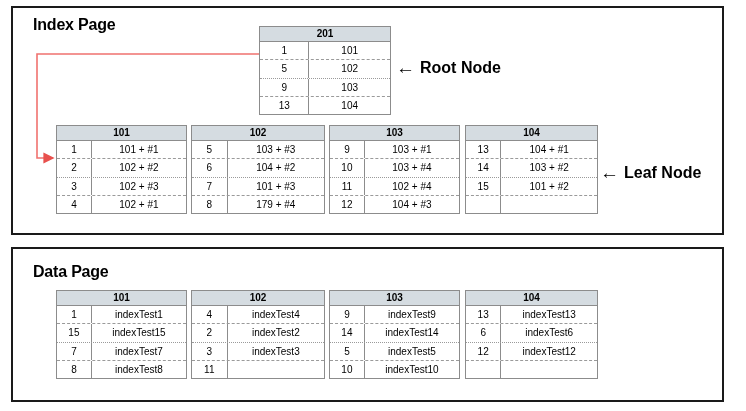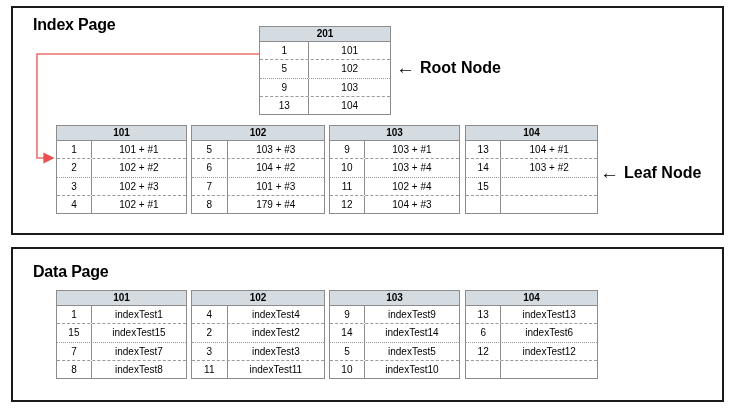--- a/index.html
+++ b/index.html
@@ -226,20 +226,21 @@
     <div class="node-row">
       <div class="cell-key">13</div>
       <div class="cell-val">104 + #1</div>
     </div>
     <div class="node-row">
       <div class="cell-key">14</div>
       <div class="cell-val">103 + #2</div>
     </div>
     <div class="node-row">
       <div class="cell-key">15</div>
+      <div class="cell-val">101 + #2</div>
     </div>
     <div class="node-row">
       <div class="cell-key"></div>
       <div class="cell-val"></div>
     </div>
   </div>
 </div>
 
 <div class="callout" id="root-callout">
   <span class="arrow-glyph">←</span>
@@ -295,21 +296,20 @@
     <div class="node-row">
       <div class="cell-key">2</div>
       <div class="cell-val">indexTest2</div>
     </div>
     <div class="node-row">
       <div class="cell-key">3</div>
       <div class="cell-val">indexTest3</div>
     </div>
     <div class="node-row">
       <div class="cell-key">11</div>
-      <div class="cell-val">indexTest11</div>
     </div>
   </div>
 </div>
 
 <div class="node wide datanode" id="data-103">
   <div class="node-header">103</div>
   <div class="node-body">
     <div class="node-row">
       <div class="cell-key">9</div>
       <div class="cell-val">indexTest9</div>

